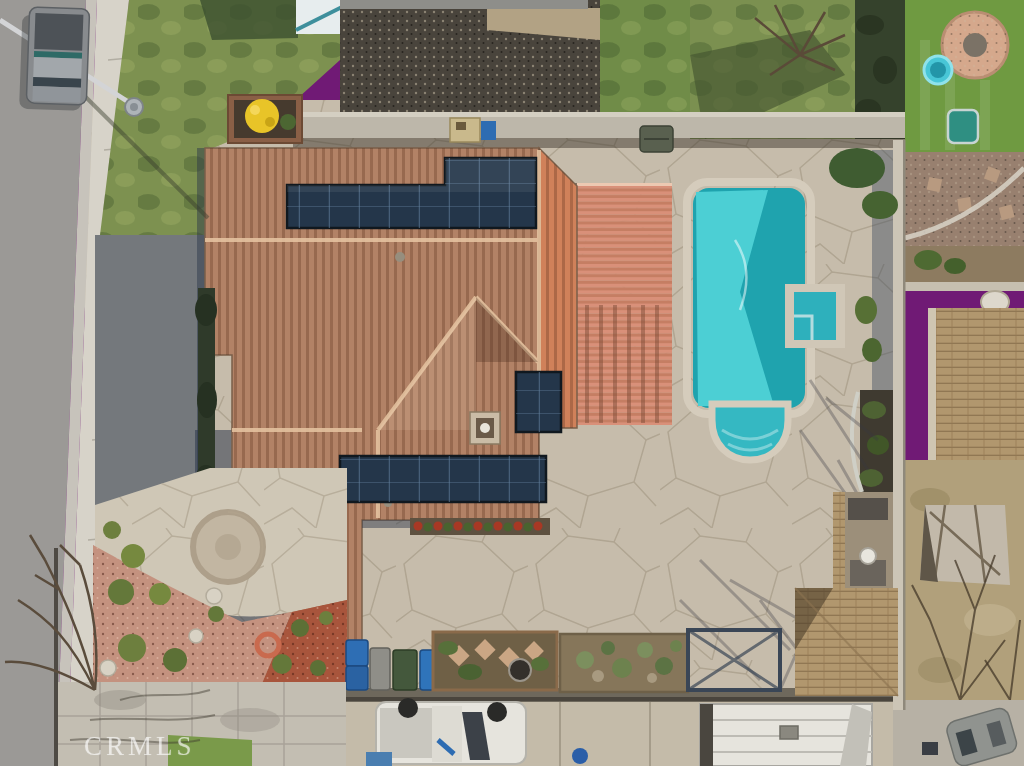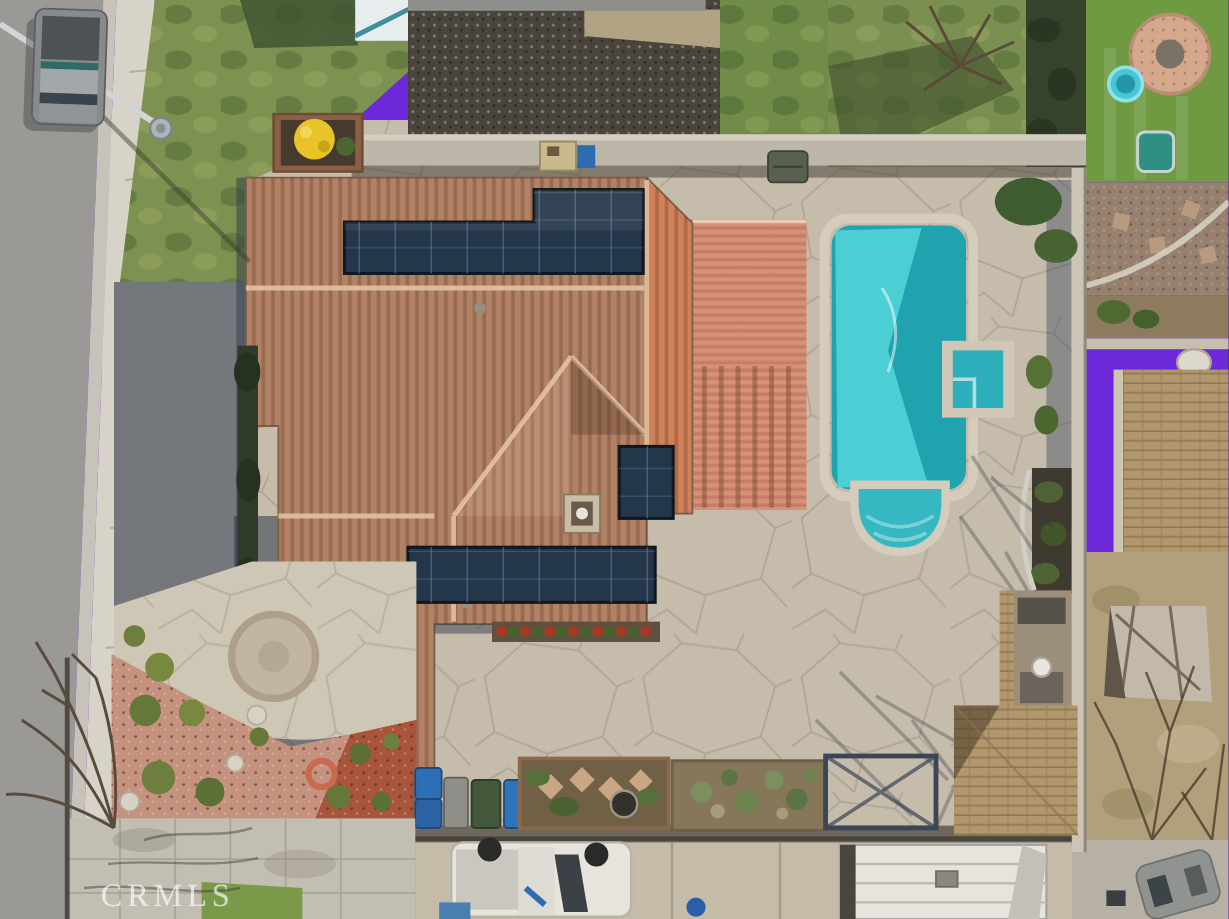--- a/index.html
+++ b/index.html
@@ -1,16 +1,16 @@
 <!DOCTYPE html>
 <html><head>
 <meta charset="utf-8">
 <style>
   html,body{margin:0;padding:0;background:#222;}
-  #scene{position:relative;width:1024px;height:766px;overflow:hidden;background:#6d28d9;}
+  #scene{position:relative;width:1024px;height:766px;overflow:hidden;background:#701a75;}
   #scene svg{position:absolute;left:0;top:0;display:block;}
   .watermark{
     position:absolute;left:84px;top:731px;
     font-family:"Liberation Serif","DejaVu Serif",serif;
     font-size:27px;letter-spacing:4px;font-weight:400;
     color:rgba(255,255,255,0.62);
     text-shadow:0 0 2px rgba(255,255,255,0.15);
     user-select:none;pointer-events:none;
   }
 </style>

